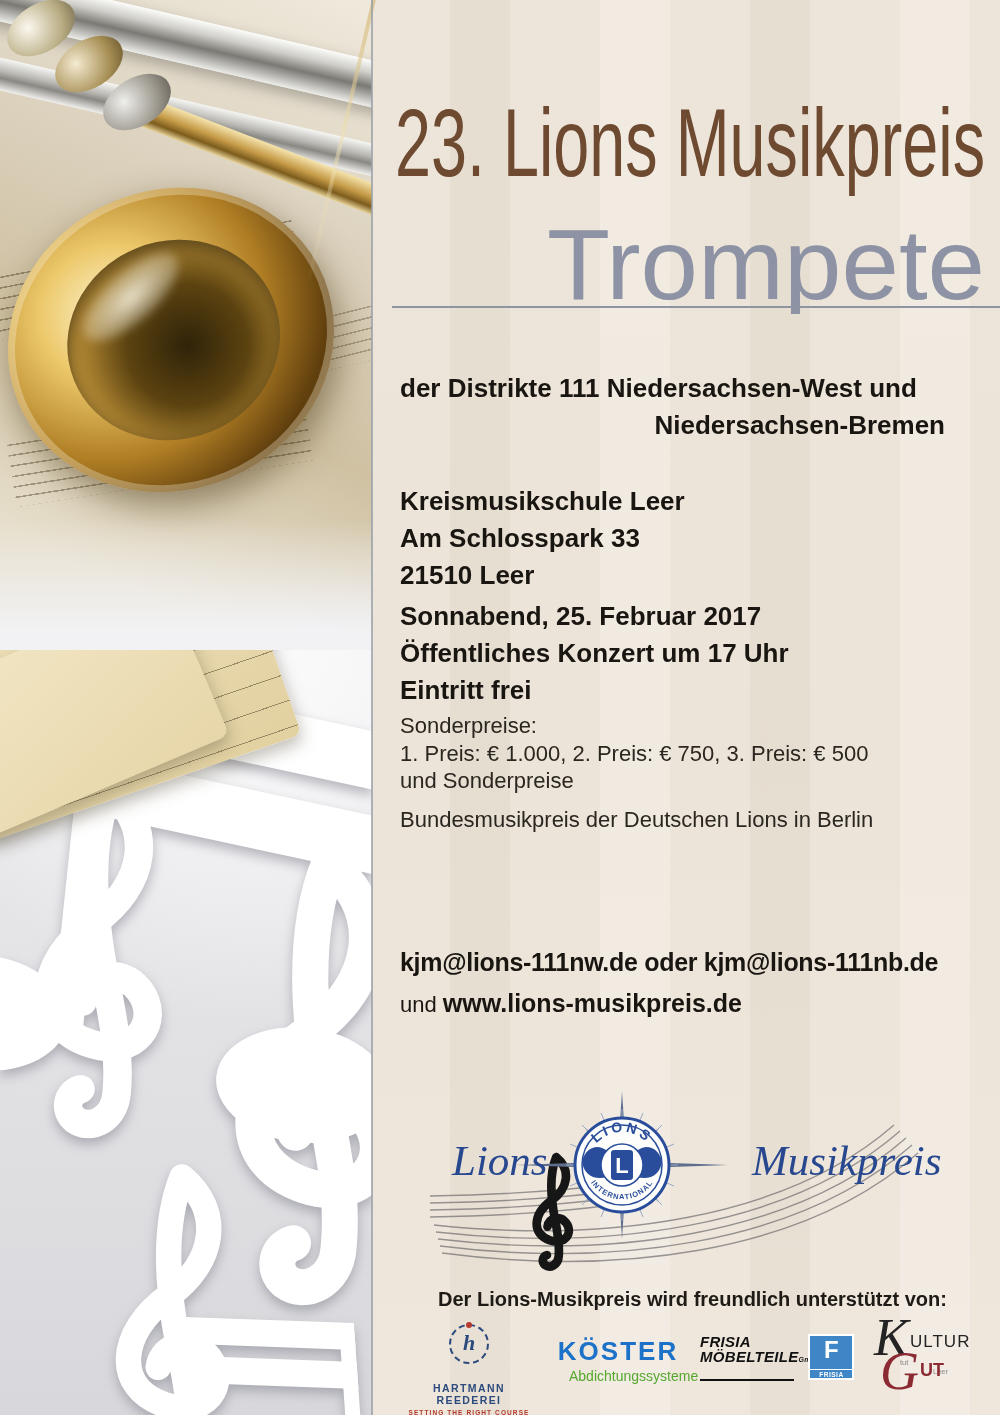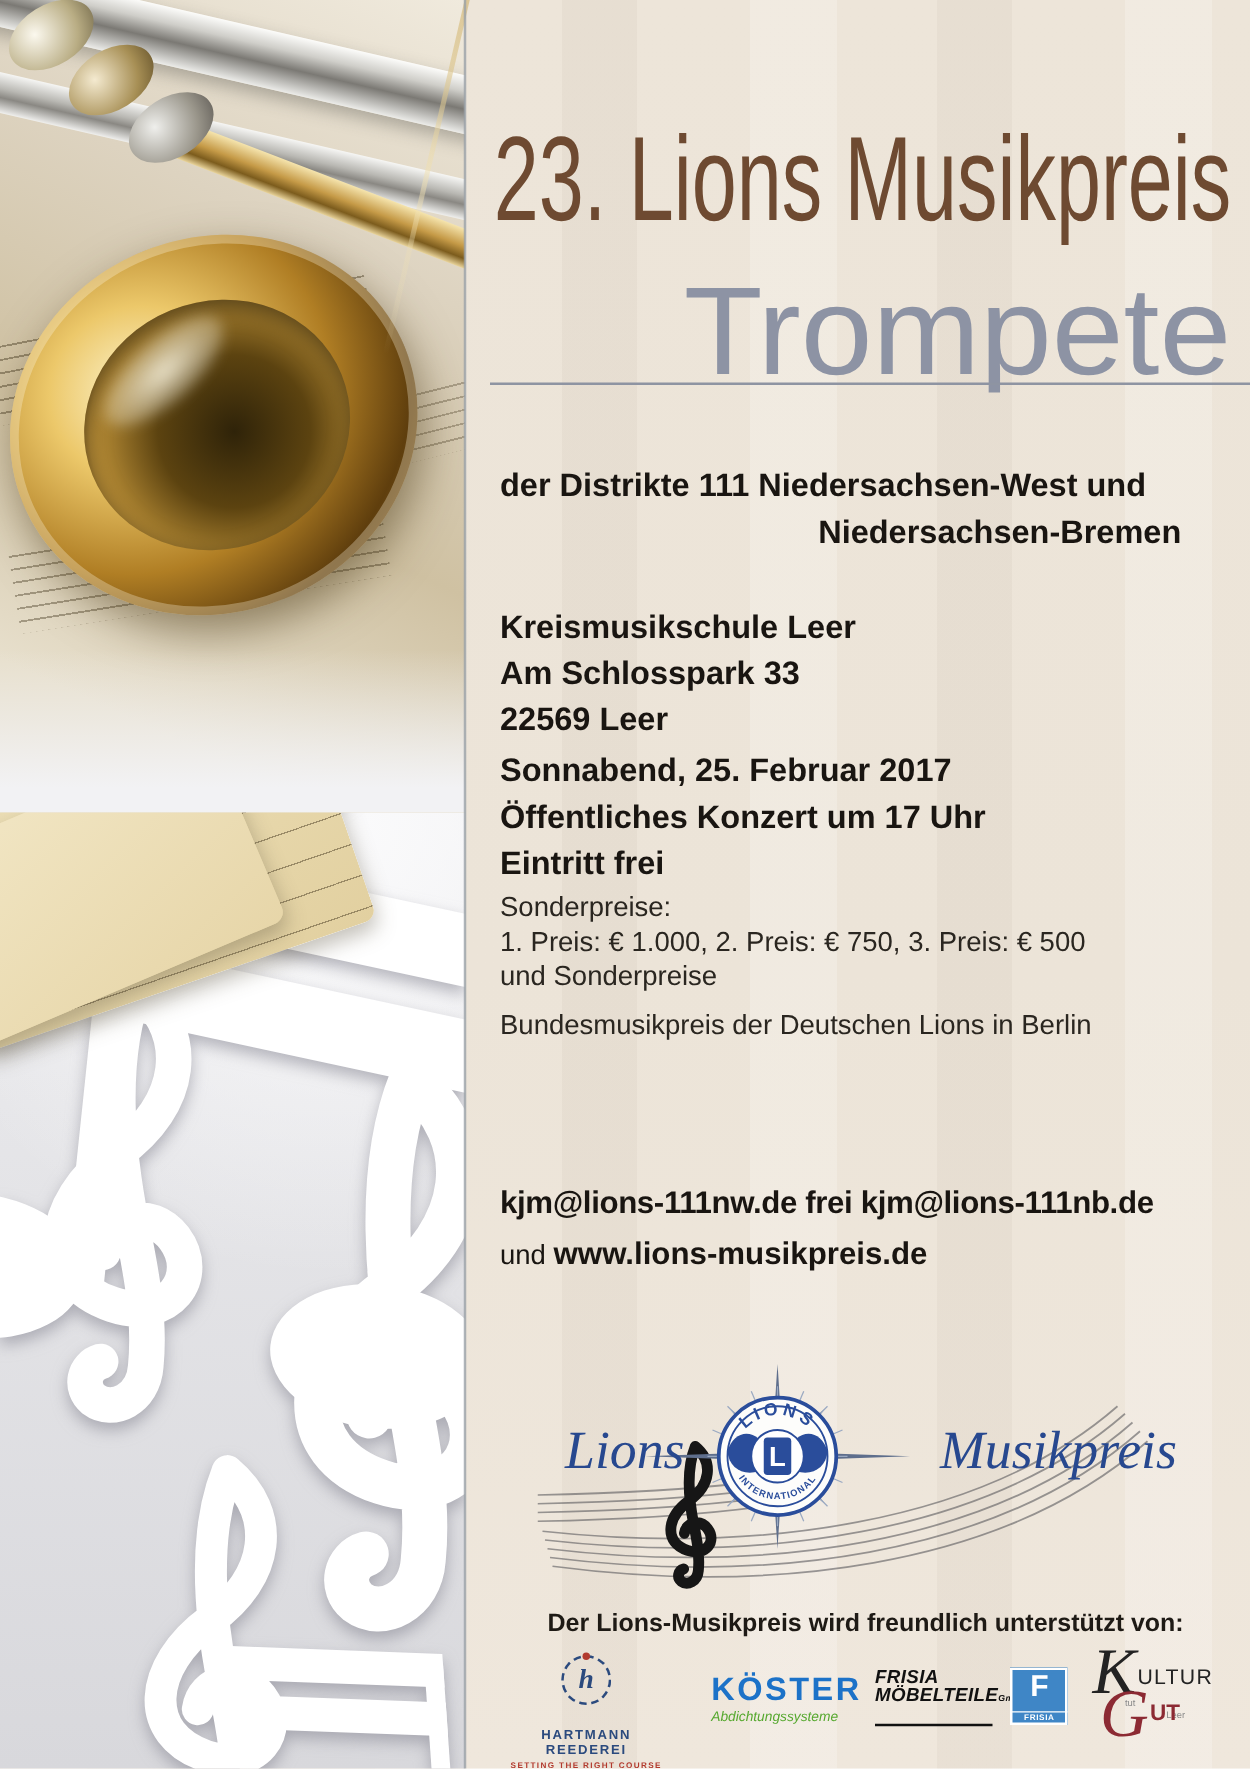--- a/index.html
+++ b/index.html
@@ -74,23 +74,23 @@
   .emblem{position:absolute;left:512px;top:1090px;z-index:2;}
   
   .sp-head{position:absolute;left:400px;top:1288px;width:585px;text-align:center;font-size:20px;font-weight:bold;color:#1e1a15;z-index:3;}
   .sponsor{position:absolute;z-index:3;}
   .hartmann{left:402px;top:1324px;width:134px;text-align:center;}
   .h-circle{width:36px;height:36px;margin:0 auto;border:2px dashed #2b4a7e;border-radius:50%;position:relative;
       font-family:"Liberation Serif",serif;font-style:italic;font-weight:bold;color:#2b4a7e;font-size:22px;line-height:34px;}
   .h-dot{position:absolute;left:15px;top:-4px;width:6px;height:6px;border-radius:50%;background:#b23a2e;}
   .h-name{margin-top:18px;font-size:10.5px;font-weight:bold;letter-spacing:1.4px;color:#2b4a7e;}
   .h-tag{margin-top:3px;font-size:6.5px;font-weight:bold;letter-spacing:1.1px;color:#b23a2e;}
-  .koester{left:569px;top:1336px;width:130px;}
+  .koester{left:553px;top:1336px;width:130px;text-align:center;}
   .k-name{font-size:26px;font-weight:800;letter-spacing:2px;color:#1c72c8;}
-  .k-sub{font-size:11px;font-style:italic;color:#55a82e;margin-top:1px;}
+  .k-sub{font-size:14px;color:#55a82e;margin-top:1px;margin-left:16px;}
   .frisia{left:700px;top:1334px;width:156px;}
   .f-text{display:inline-block;vertical-align:top;width:100px;}
   .f-l1,.f-l2{font-size:15px;font-weight:900;font-style:italic;color:#111;letter-spacing:.3px;line-height:15px;}
   .f-gmbh{font-size:7px;font-weight:bold;}
   .f-rule{width:94px;height:2px;background:#111;margin-top:12px;}
   .f-badge{display:inline-block;vertical-align:top;margin-left:4px;width:46px;height:46px;background:#3f86c6;
       box-shadow:inset 0 0 0 2px #fff, inset 0 0 0 5px #3f86c6;text-align:center;position:relative;}
   .f-badge .fb-letter{display:block;color:#fff;font-weight:800;font-size:24px;line-height:32px;}
   .f-badge .fb-name{position:absolute;left:0;bottom:2px;width:100%;color:#fff;font-size:6.5px;font-weight:bold;letter-spacing:.5px;border-top:1px solid #fff;padding-top:1px;}
   .kulturgut{left:868px;top:1314px;width:130px;height:100px;}
@@ -165,40 +165,40 @@
   <div class="rule"></div>
 
   <div class="blk districts">
     <div class="l1">der Distrikte 111 Niedersachsen-West und</div>
     <div class="l2">Niedersachsen-Bremen</div>
   </div>
 
   <div class="blk venue">
     <div>Kreismusikschule Leer</div>
     <div>Am Schlosspark 33</div>
-    <div>22569 Leer</div>
+    <div>21510 Leer</div>
   </div>
 
   <div class="blk eventblk">
     <div>Sonnabend, 25. Februar 2017</div>
     <div>Öffentliches Konzert um 17 Uhr</div>
     <div>Eintritt frei</div>
   </div>
 
   <div class="blk prizes">
     <div>Sonderpreise:</div>
     <div>1. Preis: € 1.000, 2. Preis: € 750, 3. Preis: € 500</div>
     <div>und Sonderpreise</div>
   </div>
 
   <div class="blk qual">
     <div>Bundesmusikpreis der Deutschen Lions in Berlin</div>
   </div>
 
-  <div class="blk emails">kjm@lions-111nw.de frei kjm@lions-111nb.de</div>
+  <div class="blk emails">kjm@lions-111nw.de oder kjm@lions-111nb.de</div>
   <div class="blk webline">
     <span>und</span>
     <b>www.lions-musikpreis.de</b>
   </div>
 
   <svg class="swoosh" width="540" height="190" viewBox="0 0 540 190">
     <g stroke="#4d4d52" stroke-width="1.4" fill="none" opacity="0.55">
       <path d="M 12 158 C 180 180 370 162 488 58"></path>
       <path d="M 10 151 C 178 172 366 152 482 50"></path>
       <path d="M 8 144 C 176 164 362 143 476 43"></path>

